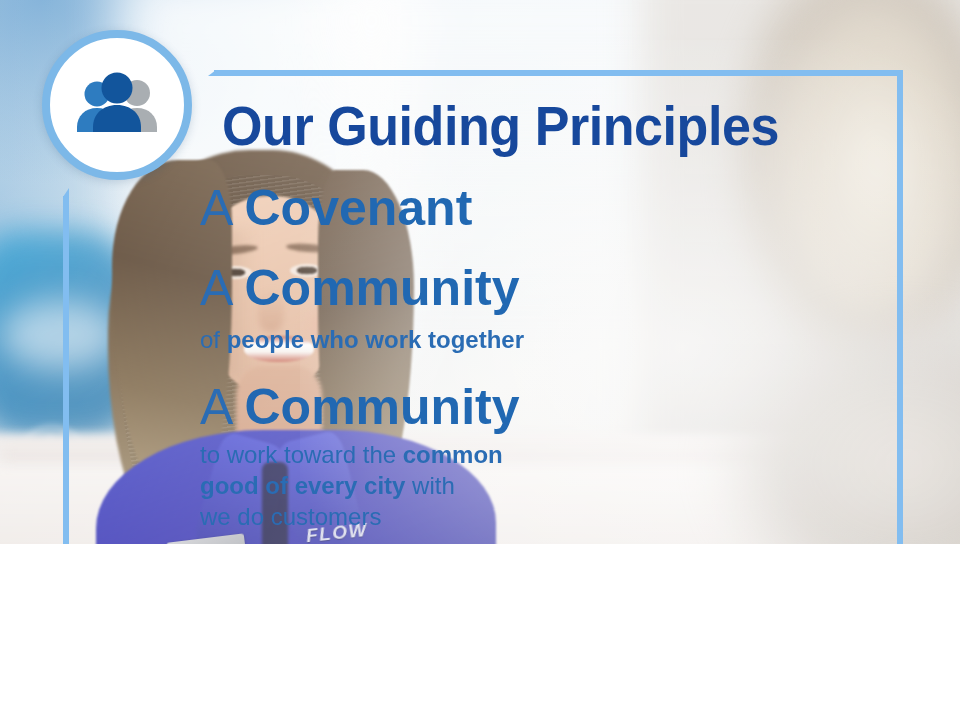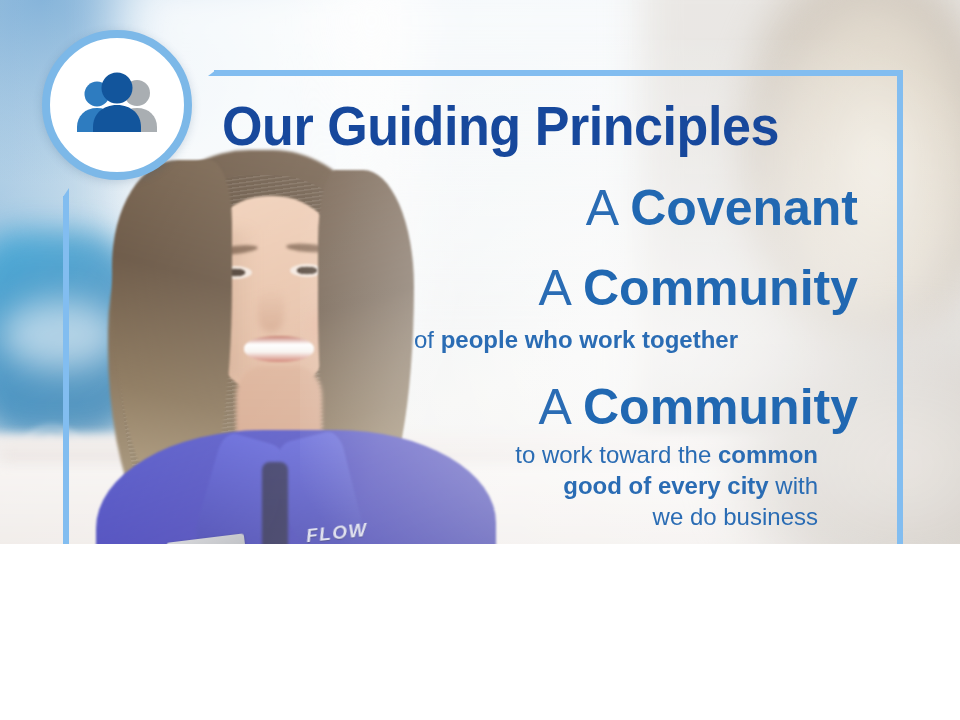--- a/index.html
+++ b/index.html
@@ -385,21 +385,20 @@
     letter-spacing: -0.5px;
     transform: scaleX(.93);
     transform-origin: left center;
     white-space: nowrap;
   }
 
   .principles {
     position: absolute;
     left: 200px; top: 180px;
     width: 680px;
-    text-align: right;
     padding-right: 22px;
     box-sizing: border-box;
   }
   .principle { margin-bottom: 24px; }
   .principle:last-child { margin-bottom: 0; }
 
   .p-title {
     color: #2a6cb4;
     font-size: 50px;
     line-height: 56px;
@@ -518,18 +517,18 @@
       <div class="p-sub pad-community">
         <div><span>of </span><span class="strong">people who work together</span></div>
       </div>
     </div>
 
     <div class="principle">
       <div class="p-title"><span>A </span><span class="strong">Community</span></div>
       <div class="p-sub pad-commit">
         <div><span>to work toward the </span><span class="strong">common</span></div>
         <div><span class="strong">good of every city</span><span> with</span></div>
-        <div>we do business</div>
+        <div>we do customers</div>
       </div>
     </div>
 
   </div>
 </div>
 
 </body></html>

